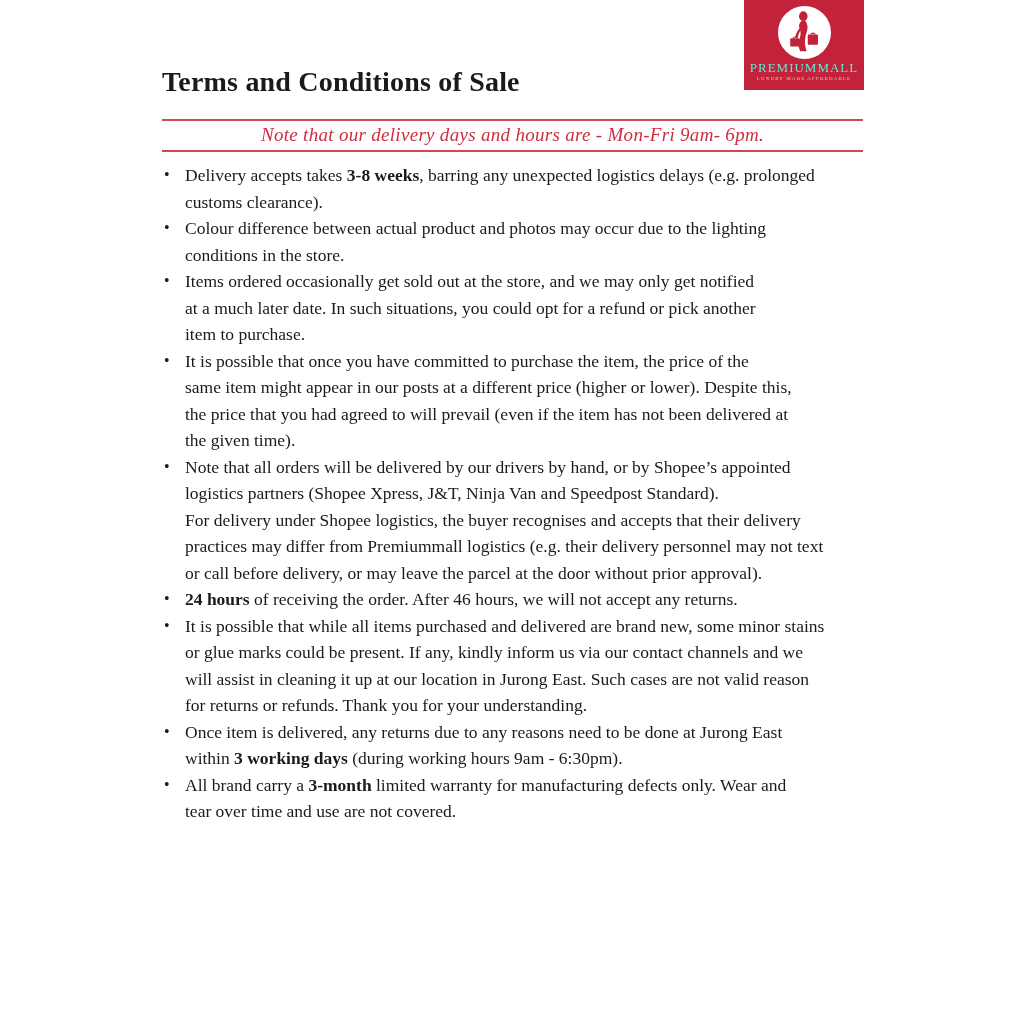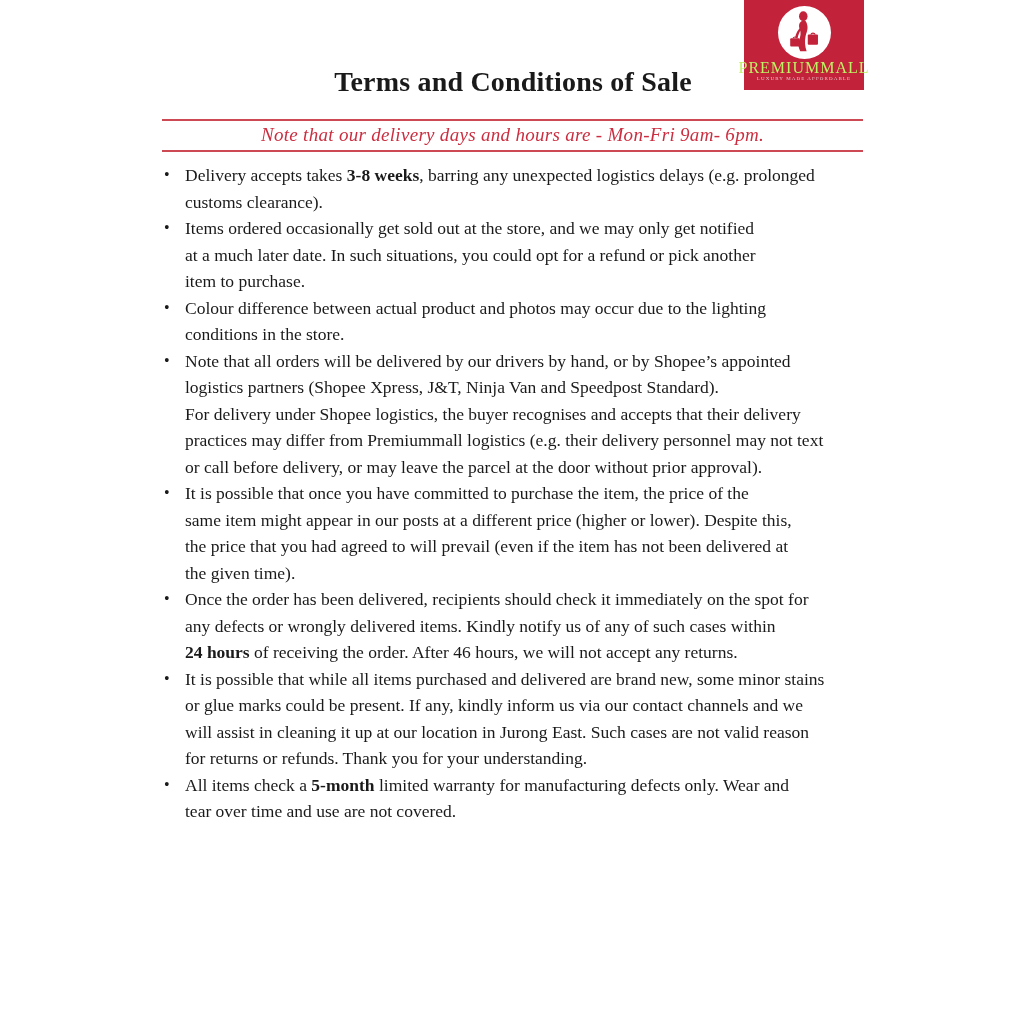--- a/index.html
+++ b/index.html
@@ -18,32 +18,32 @@
     position:absolute;left:744px;top:0;width:120px;height:90px;
     background:var(--accent-red);
     display:flex;flex-direction:column;align-items:center;
   }
   .logo-circle{
     margin-top:6px;width:53px;height:53px;border-radius:50%;
     background:#ffffff;display:flex;align-items:center;justify-content:center;
     overflow:hidden;
   }
   .logo-brand{
-    color:#bef264;font-size:16px;letter-spacing:1px;line-height:13px;
+    color:#5eead4;font-size:13px;letter-spacing:1px;line-height:13px;
     margin-top:2px;white-space:nowrap;
   }
   .logo-tagline{
     color:var(--tagline-pink);font-size:5px;letter-spacing:1.1px;line-height:7px;
     margin-top:1px;white-space:nowrap;
   }
 
   
   .page-title{
     position:absolute;top:66px;left:162px;width:702px;
-    text-align:center;font-size:28px;font-weight:bold;letter-spacing:0.2px;
+    font-size:28px;font-weight:bold;letter-spacing:0.2px;
   }
 
   
   .note-band{
     position:absolute;top:119px;left:162px;width:701px;
     border-top:2px solid var(--rule-red);
     border-bottom:2px solid var(--rule-red);
     padding:3px 0 4px 0;
     text-align:center;
   }
@@ -94,36 +94,36 @@
 
 <h1 class="page-title">Terms and Conditions of Sale</h1>
 
 <div class="note-band">
   <span class="note-text">Note that our delivery days and hours are - Mon-Fri 9am- 6pm.</span>
 </div>
 
 <ul class="terms">
     <li><span>Delivery accepts takes </span><b>3-8 weeks</b><span>, barring any unexpected logistics delays (e.g. prolonged
 customs clearance).</span></li>
+    <li><span>Colour difference between actual product and photos may occur due to the lighting
+conditions in the store.</span></li>
     <li><span>Items ordered occasionally get sold out at the store, and we may only get notified
 at a much later date. In such situations, you could opt for a refund or pick another
 item to purchase.</span></li>
-    <li><span>Colour difference between actual product and photos may occur due to the lighting
-conditions in the store.</span></li>
+    <li><span>It is possible that once you have committed to purchase the item, the price of the
+same item might appear in our posts at a different price (higher or lower). Despite this,
+the price that you had agreed to will prevail (even if the item has not been delivered at
+the given time).</span></li>
     <li><span>Note that all orders will be delivered by our drivers by hand, or by Shopee’s appointed
 logistics partners (Shopee Xpress, J&amp;T, Ninja Van and Speedpost Standard).
 For delivery under Shopee logistics, the buyer recognises and accepts that their delivery
 practices may differ from Premiummall logistics (e.g. their delivery personnel may not text
 or call before delivery, or may leave the parcel at the door without prior approval).</span></li>
-    <li><span>It is possible that once you have committed to purchase the item, the price of the
-same item might appear in our posts at a different price (higher or lower). Despite this,
-the price that you had agreed to will prevail (even if the item has not been delivered at
-the given time).</span></li>
-    <li><span>Once the order has been delivered, recipients should check it immediately on the spot for
-any defects or wrongly delivered items. Kindly notify us of any of such cases within
-</span><b>24 hours</b><span> of receiving the order. After 46 hours, we will not accept any returns.</span></li>
+    <li><b>24 hours</b><span> of receiving the order. After 46 hours, we will not accept any returns.</span></li>
     <li><span>It is possible that while all items purchased and delivered are brand new, some minor stains
 or glue marks could be present. If any, kindly inform us via our contact channels and we
 will assist in cleaning it up at our location in Jurong East. Such cases are not valid reason
 for returns or refunds. Thank you for your understanding.</span></li>
-    <li><span>All items check a </span><b>5-month</b><span> limited warranty for manufacturing defects only. Wear and
+    <li><span>Once item is delivered, any returns due to any reasons need to be done at Jurong East
+within </span><b>3 working days</b><span> (during working hours 9am - 6:30pm).</span></li>
+    <li><span>All brand carry a </span><b>3-month</b><span> limited warranty for manufacturing defects only. Wear and
 tear over time and use are not covered.</span></li>
   </ul>
 
 </body></html>

